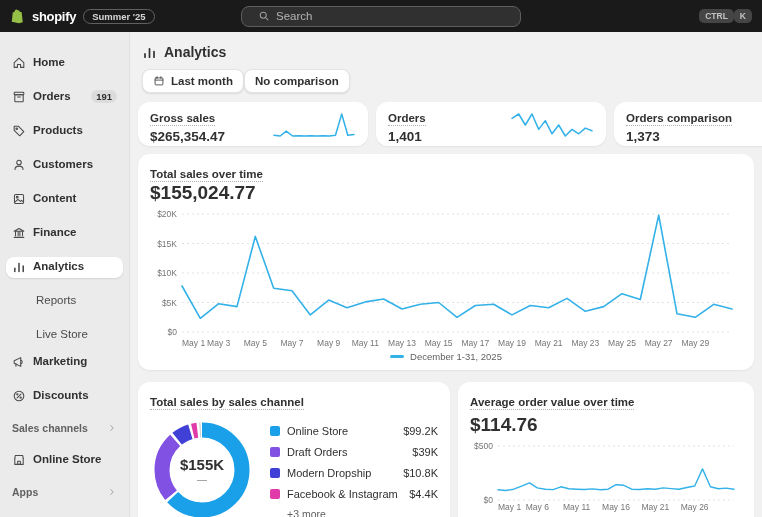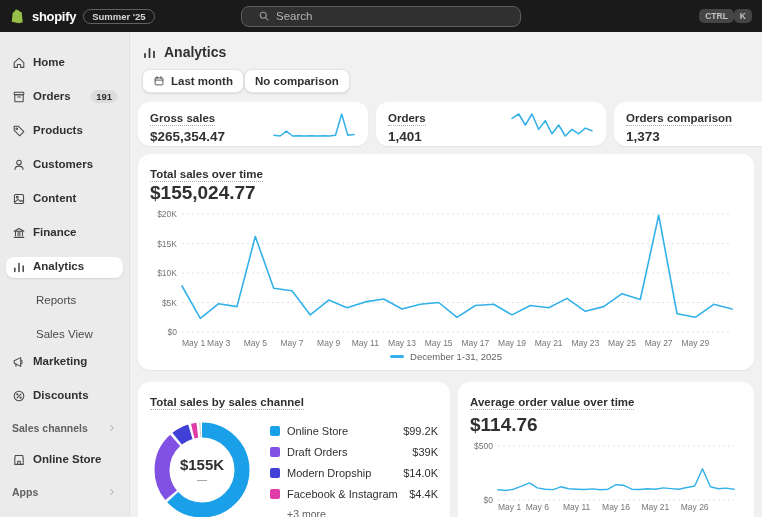--- a/index.html
+++ b/index.html
@@ -155,21 +155,21 @@
             <path d="M8 13 V4"></path>
             <path d="M12.8 13 V7"></path>
           </svg>
         </span>
       <span>Analytics</span>
     </div>
     <div class="nav-item sub">
       <span>Reports</span>
     </div>
     <div class="nav-item sub">
-      <span>Sales View</span>
+      <span>Live Store</span>
     </div>
     <div class="nav-item gap-top">
       <span class="nav-icon">
           <svg width="14" height="14" viewBox="0 0 16 16" class="ic">
             <path d="M2.5 6.5 L10 3 V13 L2.5 9.5 Z"></path>
             <path d="M10 6 C12.2 6 12.2 10 10 10"></path>
             <path d="M4.5 10 V12.8"></path>
           </svg>
         </span>
       <span>Marketing</span>
@@ -328,21 +328,21 @@
               <span class="legend-value">$99.2K</span>
             </div>
             <div class="legend-row">
               <span class="legend-square" style="background: rgb(128, 81, 227);"></span>
               <span>Draft Orders</span>
               <span class="legend-value">$39K</span>
             </div>
             <div class="legend-row">
               <span class="legend-square" style="background: rgb(64, 64, 214);"></span>
               <span>Modern Dropship</span>
-              <span class="legend-value">$14.0K</span>
+              <span class="legend-value">$10.8K</span>
             </div>
             <div class="legend-row">
               <span class="legend-square" style="background: rgb(224, 59, 168);"></span>
               <span>Facebook &amp; Instagram</span>
               <span class="legend-value">$4.4K</span>
             </div>
             <div class="more-label">+3 more</div>
           </div>
         </div>
       </section>

